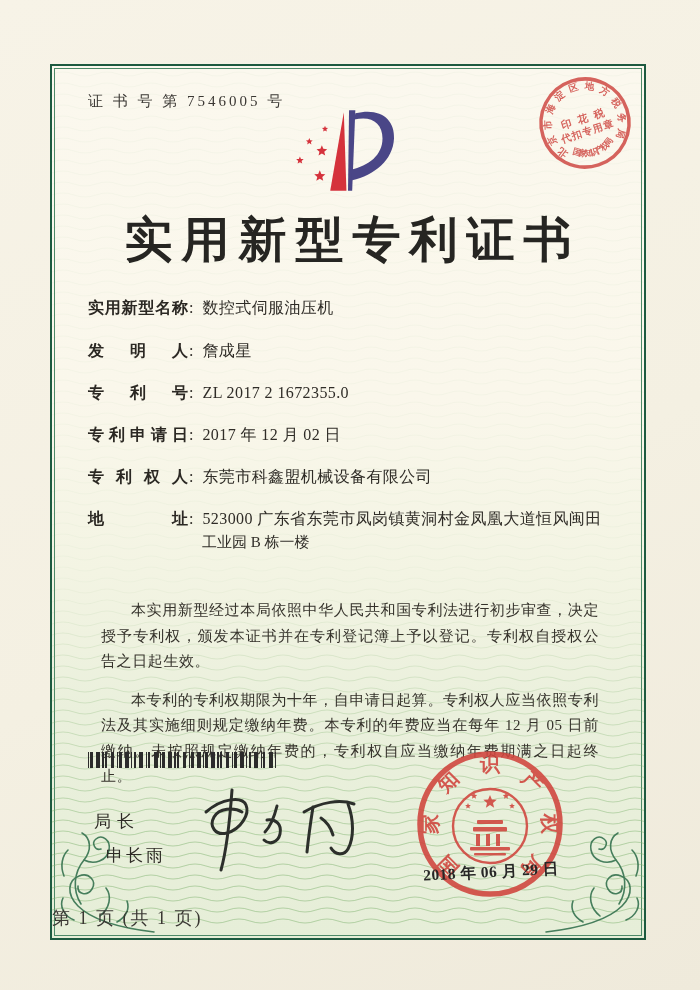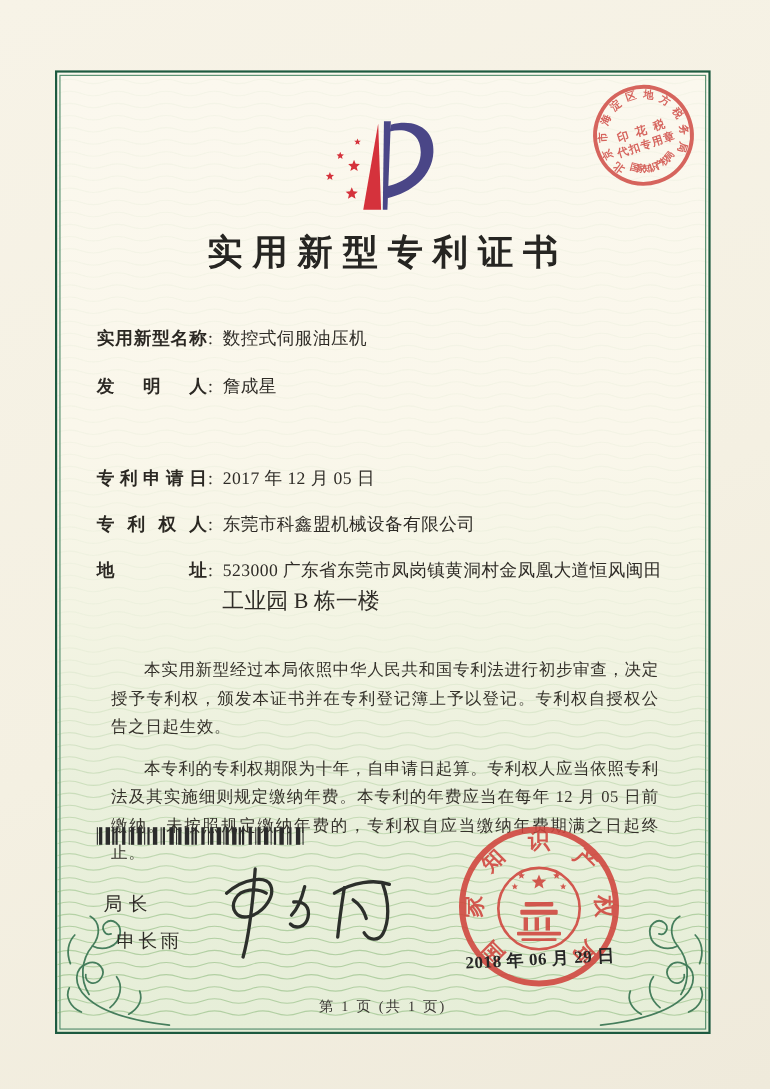--- a/index.html
+++ b/index.html
@@ -12,40 +12,40 @@
   .frame{
     position:absolute;left:50px;top:64px;width:592px;height:872px;
     border:2.5px solid #1d5a40;background:
       linear-gradient(180deg,#fbf8ee 0%,#faf7eb 38%,#f3f4e3 58%,#eaf0dc 74%,#e6eed8 100%);
   }
   .frame-inner{position:absolute;inset:2px;border:1px solid #4d8968;pointer-events:none;}
   .content{position:absolute;inset:0;}
   .abs{position:absolute;}
   #waves{position:absolute;left:0;top:0;}
   .certno{left:36px;top:26px;font-size:15px;letter-spacing:3px;color:#3a3733;white-space:nowrap;}
-  .title{left:0;top:142px;width:100%;text-align:center;font-size:32px;font-weight:700;
+  .title{left:0;top:142px;width:100%;text-align:center;font-size:48px;font-weight:700;
          letter-spacing:9px;text-indent:9px;color:#262522;}
   .row{left:36px;font-size:16px;color:#2f2c27;white-space:nowrap;width:525px;}
   .row .lbl{display:inline-block;width:100px;text-align:justify;text-align-last:justify;color:#2b2823;font-weight:bold;}
   .row .colon{display:inline-block;margin:0 9px 0 1px;}
   .row .val{letter-spacing:0.4px;text-align:right;}
-  .addr2{left:150px;font-size:20px;color:#2f2c27;white-space:nowrap;font-family:Liberation Serif, serif;}
+  .addr2{left:150px;font-size:15px;color:#2f2c27;white-space:nowrap;font-family:Liberation Serif, serif;}
   .grantno{position:absolute;left:338px;top:0;white-space:nowrap;}
   .paras{left:36px;top:519px;width:524px;font-size:15px;line-height:25.5px;
          color:#35322b;text-align:justify;letter-spacing:0.6px;}
   .paras p{margin:13px;text-indent:2em;}
   #barcode{left:36px;top:686px;width:170px;height:16px;display:flex;align-items:stretch;}
   #barcode div{background:#2b2b2b;height:100%;flex:0 0 auto;}
   .signer-title{left:42px;top:744px;font-size:17px;letter-spacing:6px;color:#2d2a25;}
   .signer-name{left:54px;top:778px;font-size:17px;letter-spacing:3px;color:#2d2a25;}
   #sig{left:128px;top:714px;}
   #seal{left:358px;top:678px;}
   .seal-date{left:348px;top:796px;width:182px;text-align:center;font-size:15.5px;font-weight:600;
              color:#262626;letter-spacing:0.5px;transform:rotate(-3deg);white-space:nowrap;}
-  .footer{left:0;top:840px;width:100%;text-align:center;font-size:13px;letter-spacing:2px;color:#3a3733;}
+  .footer{left:0;top:840px;width:100%;font-size:18px;letter-spacing:2px;color:#3a3733;}
   #taxstamp{left:483px;top:7px;}
   .corner{pointer-events:none;}
   #corner-l{left:2px;top:722px;}
   #corner-r{left:490px;top:722px;transform:scaleX(-1);}
   #logo{left:238px;top:40px;}
 </style>
 </head>
 <body>
 
 <div class="frame">
@@ -149,20 +149,21 @@
         <path d="M100 144 C 66 140 38 132 24 118 C 12 106 14 92 25 88 C 35 84 43 93 38 101 C 33 109 23 106 24 98"></path>
         <path d="M27 116 C 18 102 20 84 30 72 C 38 62 37 50 28 45"></path>
         <path d="M30 72 C 40 77 53 73 55 62 C 57 52 48 46 42 51 C 37 55 41 63 47 61"></path>
         <path d="M20 132 C 10 128 5 118 9 110"></path>
         <path d="M46 128 C 56 120 58 108 52 100"></path>
         <path d="M63 134 C 72 129 76 121 73 113"></path>
         <path d="M10 88 C 6 78 8 68 14 62"></path>
       </g>
     </svg>
 
+    <div class="abs certno">证 书 号 第 7546005 号</div>
 
     <svg id="logo" class="abs" width="116" height="92" viewBox="0 0 110 88">
       <g id="logo-stars">
           <polygon points="33.0,19.0 33.8,20.9 35.9,21.1 34.3,22.4 34.8,24.4 33.0,23.4 31.2,24.4 31.7,22.4 30.1,21.1 32.2,20.9" fill="#d5323c"></polygon>
           <polygon points="18.0,30.6 18.9,32.8 21.2,32.9 19.5,34.5 20.0,36.8 18.0,35.5 16.0,36.8 16.5,34.5 14.8,32.9 17.1,32.8" fill="#d5323c"></polygon>
           <polygon points="9.0,48.2 10.0,50.6 12.6,50.8 10.6,52.5 11.2,55.1 9.0,53.7 6.8,55.1 7.4,52.5 5.4,50.8 8.0,50.6" fill="#d5323c"></polygon>
           <polygon points="30.0,37.6 31.4,41.0 35.1,41.3 32.3,43.8 33.2,47.4 30.0,45.4 26.8,47.4 27.7,43.8 24.9,41.3 28.6,41.0" fill="#d5323c"></polygon>
           <polygon points="28.0,61.4 29.5,65.0 33.3,65.3 30.4,67.8 31.3,71.5 28.0,69.5 24.7,71.5 25.6,67.8 22.7,65.3 26.5,65.0" fill="#d5323c"></polygon>
         </g>
       <polygon points="51,6 53.5,81 38,81" fill="#d5323c"></polygon>
@@ -171,22 +172,25 @@
     </svg>
 
     <div class="abs title">实用新型专利证书</div>
 
     <div class="abs row" style="top:232px">
       <span class="lbl">实用新型名称</span><span class="colon">:</span><span class="val">数控式伺服油压机</span>
     </div>
     <div class="abs row" style="top:275px">
       <span class="lbl">发明人</span><span class="colon">:</span><span class="val">詹成星</span>
     </div>
+    <div class="abs row" style="top:317px">
+      <span class="lbl">专利号</span><span class="colon">:</span><span class="val">ZL 2017 2 1672355.0</span>
+    </div>
     <div class="abs row" style="top:359px">
-      <span class="lbl">专利申请日</span><span class="colon">:</span><span class="val">2017 年 12 月 05 日</span>
+      <span class="lbl">专利申请日</span><span class="colon">:</span><span class="val">2017 年 12 月 02 日</span>
     </div>
     <div class="abs row" style="top:401px">
       <span class="lbl">专利权人</span><span class="colon">:</span><span class="val">东莞市科鑫盟机械设备有限公司</span>
     </div>
     <div class="abs row" style="top:443px">
       <span class="lbl">地址</span><span class="colon">:</span><span class="val">523000 广东省东莞市凤岗镇黄洞村金凤凰大道恒风闽田</span>
     </div>
     <div class="abs addr2" style="top:467px">工业园 B 栋一楼</div>
     <div class="abs row" style="top:489px">
     </div>

